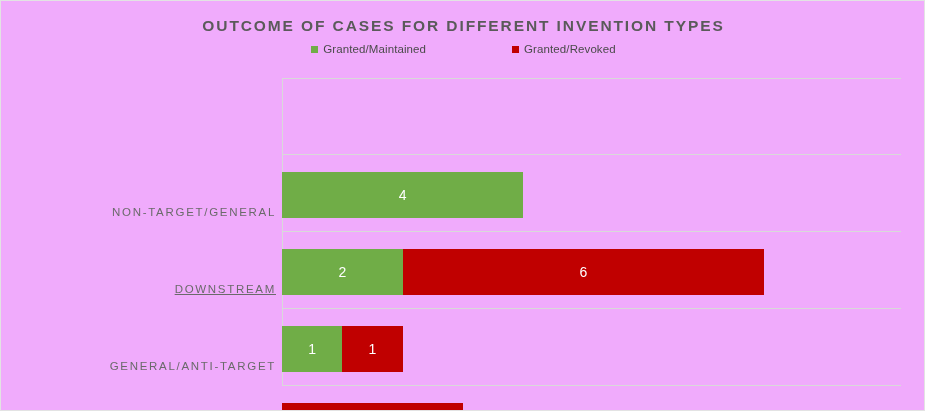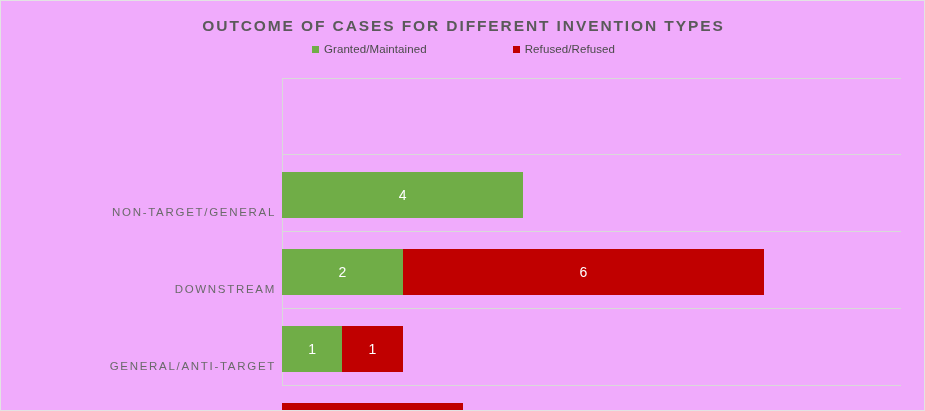--- a/index.html
+++ b/index.html
@@ -138,27 +138,27 @@
 
   <div id="chart-title">OUTCOME OF CASES FOR DIFFERENT INVENTION TYPES</div>
 
   <div id="chart-legend">
     <div class="legend-entry">
       <span class="legend-swatch" style="background: rgb(112, 173, 71);"></span>
       <span class="legend-label">Granted/Maintained</span>
     </div>
     <div class="legend-entry">
       <span class="legend-swatch" style="background: rgb(192, 0, 0);"></span>
-      <span class="legend-label">Refused/Refused</span>
+      <span class="legend-label">Granted/Revoked</span>
     </div>
   </div>
 
   <div id="category-labels">
     <div class="cat-label" style="top: 117px;">NON-TARGET/GENERAL</div>
-    <div class="cat-label" style="top: 194px;">DOWNSTREAM</div>
+    <div class="cat-label" style="top: 194px; text-decoration: underline;">DOWNSTREAM</div>
     <div class="cat-label" style="top: 271px;">GENERAL/ANTI-TARGET</div>
 
   </div>
 
   <div id="axis-line-y"></div>
 
   <div id="plot-area">
     <div id="gridlines">
         <div class="gridline" style="top: 0px;"></div>
         <div class="gridline" style="top: 76px;"></div>

